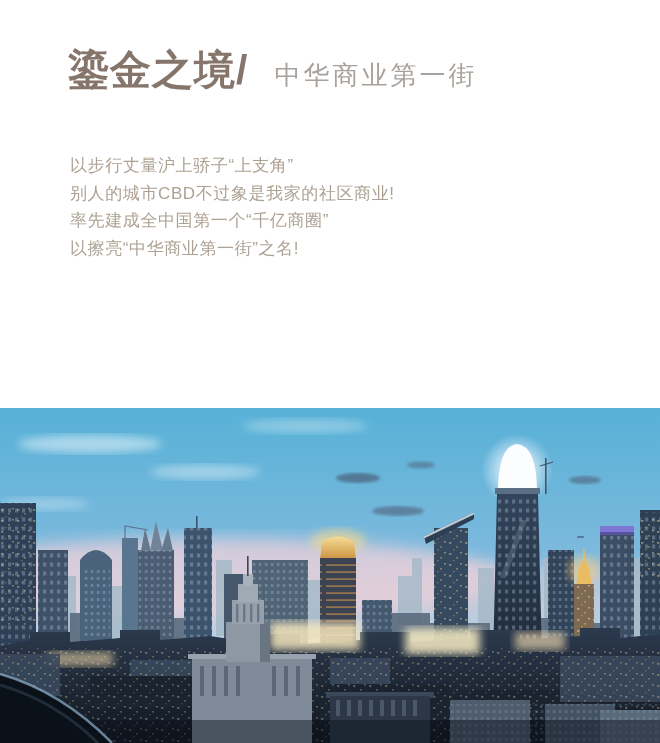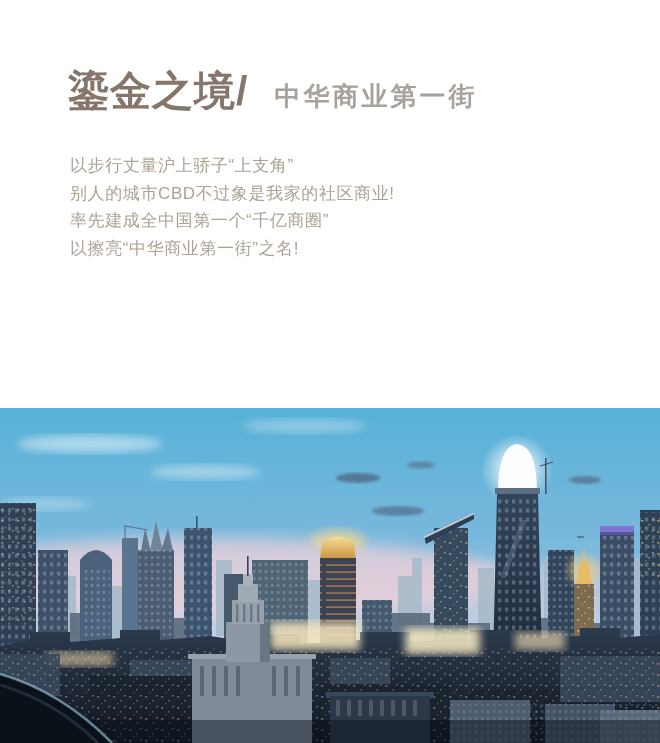--- a/index.html
+++ b/index.html
@@ -1,21 +1,21 @@
 <!DOCTYPE html>
 <html><head>
 <meta charset="utf-8">
 <style>
   html,body{margin:0;padding:0;}
   body{background:#ffffff;font-family:"Liberation Sans","DejaVu Sans",sans-serif;}
   .page{position:relative;width:660px;height:743px;background:#ffffff;overflow:hidden;}
 
-  .header{position:absolute;left:68px;top:69px;display:flex;align-items:baseline;white-space:nowrap;text-align:center;}
+  .header{position:absolute;left:68px;top:48px;display:flex;align-items:baseline;white-space:nowrap;text-align:center;}
   .title{margin:0;font-size:41px;font-weight:bold;color:#86756b;letter-spacing:1px;line-height:1.1;}
-  .subtitle{margin-left:26px;font-size:26px;font-weight:700;color:#a9a29c;letter-spacing:3px;}
+  .subtitle{margin-left:26px;font-size:26px;font-weight:400;color:#a9a29c;letter-spacing:3px;}
 
   .intro{position:absolute;left:70px;top:152px;width:520px;}
   .intro p{margin:0;font-size:17px;line-height:27.5px;color:#ada294;letter-spacing:0.6px;}
 
   .photo{position:absolute;left:0;top:408px;width:660px;height:335px;margin:0;overflow:hidden;}
   .city-svg{display:block;width:100%;height:100%;}
 </style>
 </head>
 <body>
 

